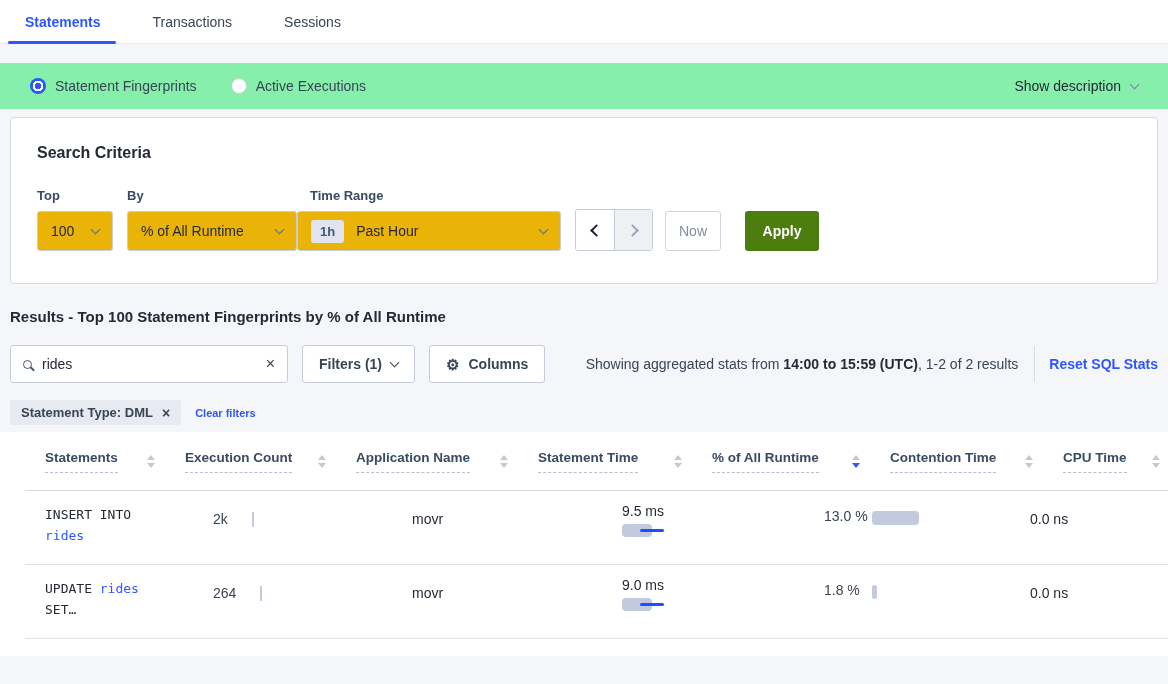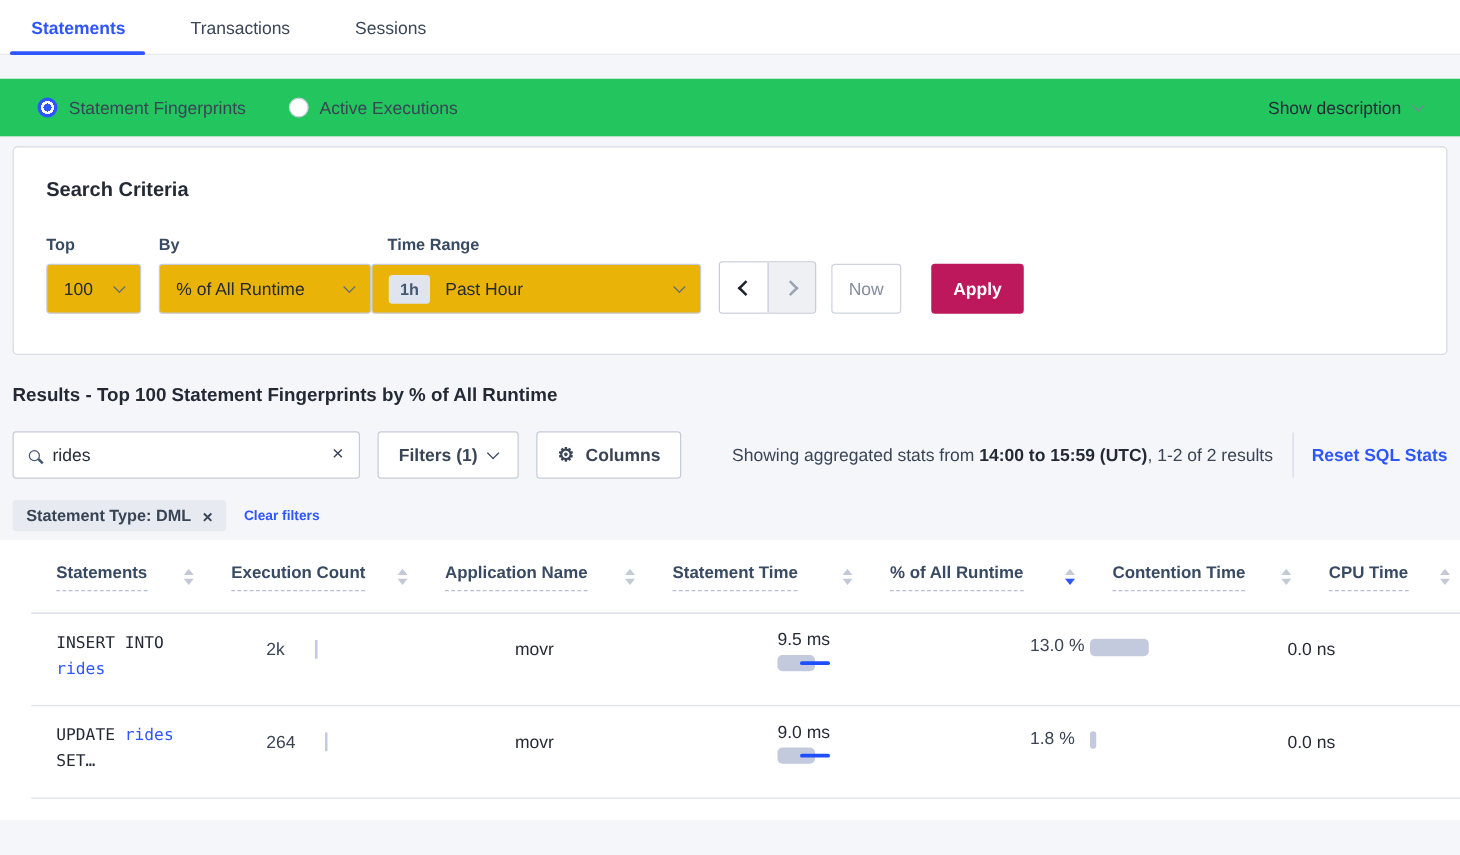--- a/index.html
+++ b/index.html
@@ -19,21 +19,21 @@
   }
   .tab { margin-right:52px; font-size:14px; color:#394455; cursor:pointer; }
   .tab.active { color:#2e56ff; font-weight:600; }
   .tab-underline {
     position:absolute; left:8px; bottom:-1px; width:108px; height:3px;
     background:#2e56ff; border-radius:2px;
   }
 
   
   .viewbar {
-    margin-top:19px; height:46px; background:#22c55e;
+    margin-top:19px; height:46px; background:#86efac;
     display:flex; align-items:center; padding:0 30px;
     box-shadow:0 1px 0 rgba(0,0,0,0.04);
   }
   .radio-group { display:flex; align-items:center; gap:34px; }
   .radio-opt { display:flex; align-items:center; gap:9px; cursor:pointer; }
   .radio-dot {
     width:16px; height:16px; border-radius:50%;
     background:radial-gradient(circle, #2e56ff 0 3.2px, #ffffff 3.3px 5.2px, #2e56ff 5.3px 8px);
   }
   .radio-empty { width:16px; height:16px; border-radius:50%; border:1px solid #c6ccd8; background:#fff; }
@@ -74,21 +74,21 @@
   .arrow-group { display:flex; margin-left:14px; border:1px solid #c6ccd8; border-radius:3px; overflow:hidden; }
   .arrow-btn { width:38px; height:40px; display:flex; align-items:center; justify-content:center; background:#fff; cursor:pointer; }
   .arrow-btn.disabled { background:#eef0f4; cursor:default; }
   .arrow-btn + .arrow-btn { border-left:1px solid #c6ccd8; }
   .now-btn {
     margin-left:12px; width:56px; height:40px; border:1px solid #ced3dd; border-radius:3px;
     background:#fff; color:#848ea0; display:flex; align-items:center; justify-content:center; cursor:pointer;
   }
   .apply-btn {
     margin-left:24px; width:74px; height:40px; border:none; border-radius:3px;
-    background:#be185d; color:#fff; font-weight:700; font-size:14px;
+    background:#4d7c0f; color:#fff; font-weight:700; font-size:14px;
     display:flex; align-items:center; justify-content:center; cursor:pointer;
   }
 
   
   .results-heading { margin:24px 10px 0; font-size:15px; font-weight:700; color:#242a35; }
   .controls-row { margin:20px 10px 0; display:flex; align-items:center; }
   .search-box {
     width:278px; height:38px; border:1px solid #c6ccd8; border-radius:3px; background:#fff;
     display:flex; align-items:center; padding:0 12px;
   }

